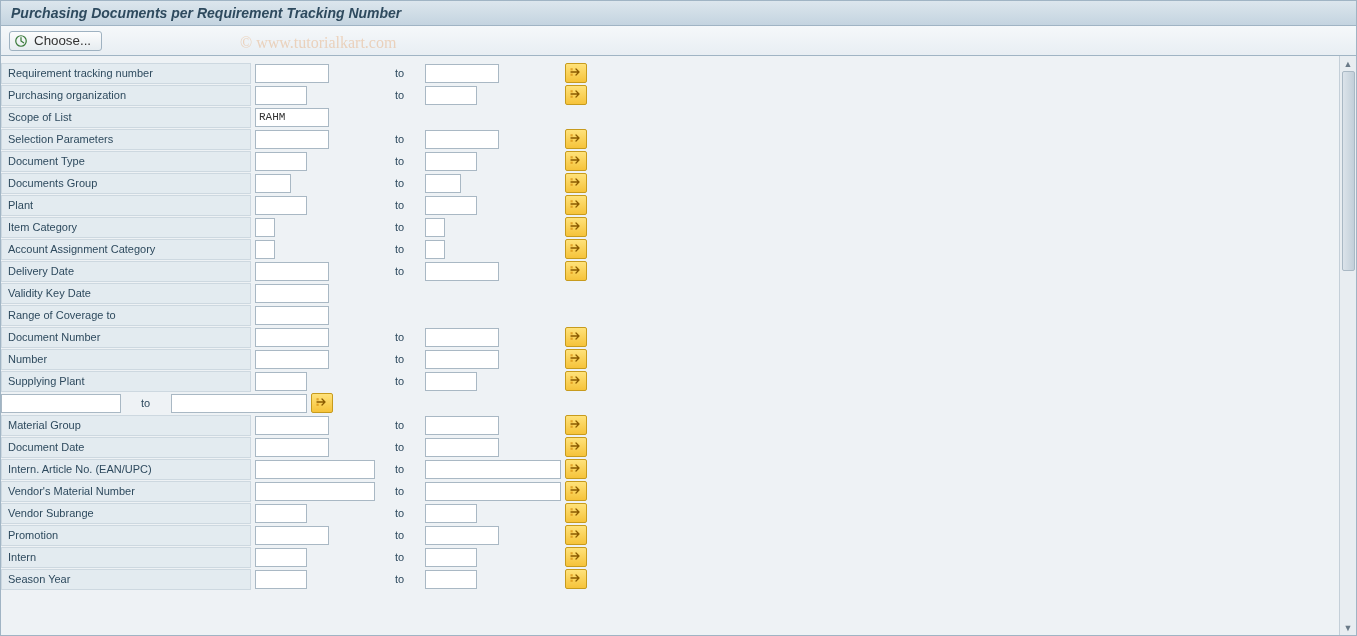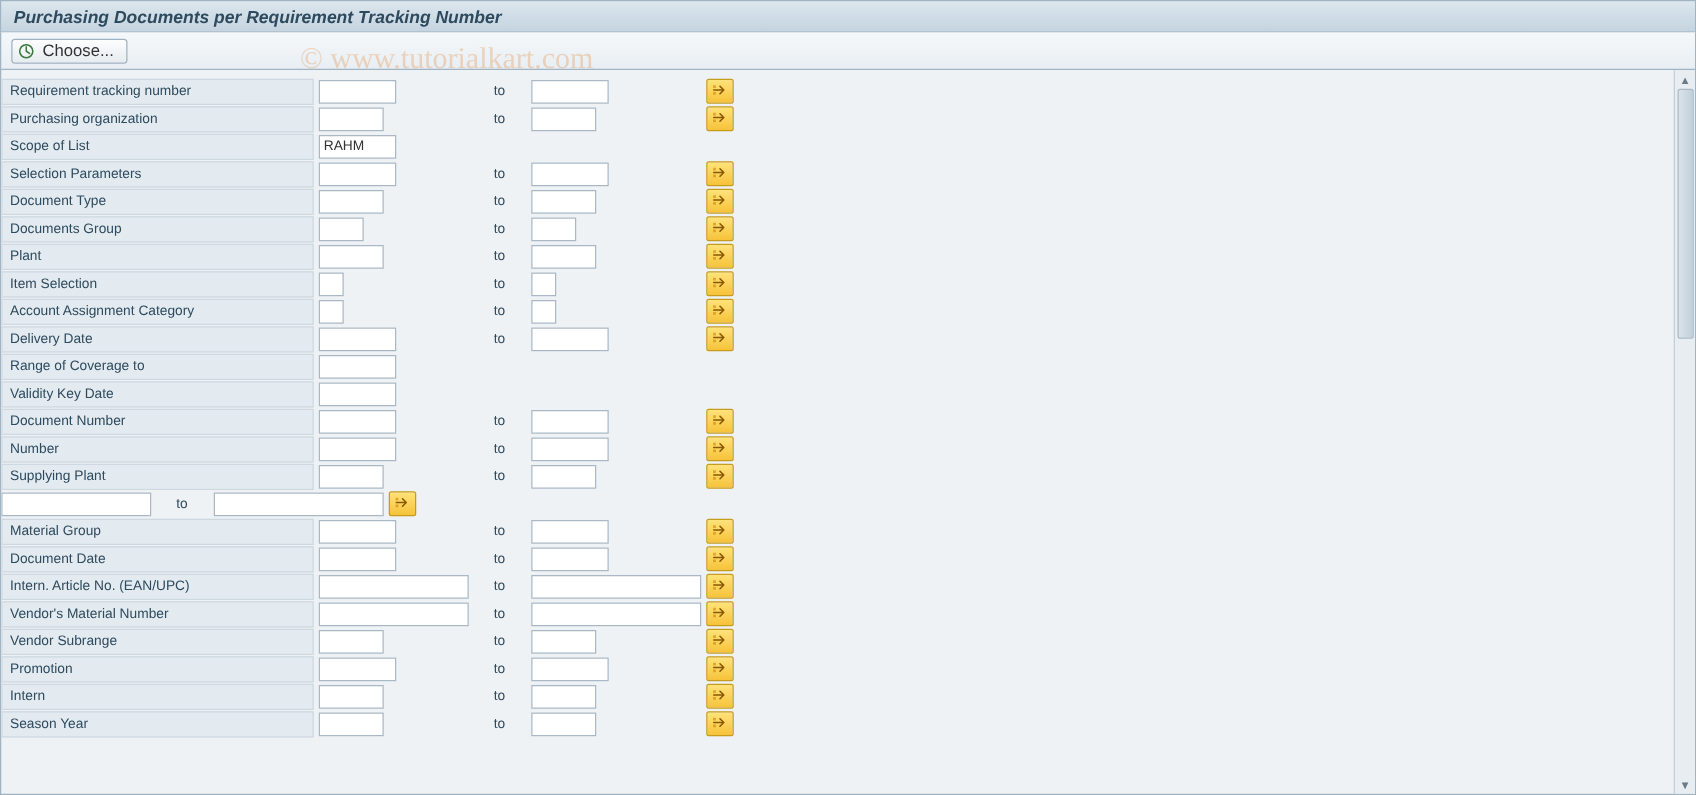--- a/index.html
+++ b/index.html
@@ -86,21 +86,21 @@
       height: 19px;
       border: 1px solid #a9b8c4;
       background: #fff;
       padding: 1px 3px;
       font-size: 11px;
       color: #333;
     }
     .w-tiny  { width: 20px; }
     .w-xs    { width: 36px; }
     .w-sm    { width: 52px; }
-    .w-md    { width: 62px; }
+    .w-md    { width: 74px; font-family: Liberation Mono, monospace; }
     .w-lg    { width: 120px; }
     .w-xl    { width: 136px; }
     .to-label {
       width: 30px;
       color: #2e4a5e;
     }
     .from-col { width: 140px; display:flex; }
     .to-input-col { width: 140px; display:flex; }
     .multi-btn {
       width: 22px; height: 20px;
@@ -110,21 +110,21 @@
       display: flex;
       align-items: center;
       justify-content: center;
       cursor: pointer;
       margin-left: 0px;
     }
     .multi-btn svg { width: 12px; height: 10px; }
     .watermark {
       position: absolute;
       top: 34px; left: 240px;
-      font-size: 24px;
+      font-size: 16px;
       color: rgba(230,150,80,0.35);
       font-family: Georgia, serif;
       pointer-events: none;
       z-index: 5;
     }
     
     .vscroll {
       position: absolute;
       right: 0; top: 0; bottom: 0;
       width: 17px;
@@ -272,21 +272,21 @@
         </div>
         <div class="multi-btn">
           <span><svg viewBox="0 0 12 10">
               <path d="M1 5 L8 5 M6 2 L9 5 L6 8" stroke="#8a5a00" stroke-width="1.3" fill="none" stroke-linecap="round" stroke-linejoin="round"></path>
               <rect x="0.5" y="1.2" width="2.2" height="2.2" fill="#d08000" opacity="0.6"></rect>
               <rect x="0.5" y="6.6" width="2.2" height="2.2" fill="#d08000" opacity="0.6"></rect>
             </svg></span>
         </div>
       </div>
       <div class="row">
-        <div class="label-cell">Item Selection</div>
+        <div class="label-cell">Item Category</div>
         <div class="from-col">
           <input type="text" class="field w-tiny" value="" style="">
         </div>
         <div class="to-label">to</div>
         <div class="to-input-col">
           <input type="text" class="field w-tiny" value="" style="">
         </div>
         <div class="multi-btn">
           <span><svg viewBox="0 0 12 10">
               <path d="M1 5 L8 5 M6 2 L9 5 L6 8" stroke="#8a5a00" stroke-width="1.3" fill="none" stroke-linecap="round" stroke-linejoin="round"></path>
@@ -323,27 +323,27 @@
         </div>
         <div class="multi-btn">
           <span><svg viewBox="0 0 12 10">
               <path d="M1 5 L8 5 M6 2 L9 5 L6 8" stroke="#8a5a00" stroke-width="1.3" fill="none" stroke-linecap="round" stroke-linejoin="round"></path>
               <rect x="0.5" y="1.2" width="2.2" height="2.2" fill="#d08000" opacity="0.6"></rect>
               <rect x="0.5" y="6.6" width="2.2" height="2.2" fill="#d08000" opacity="0.6"></rect>
             </svg></span>
         </div>
       </div>
       <div class="row">
+        <div class="label-cell">Validity Key Date</div>
+        <div class="from-col">
+          <input type="text" class="field w-md" value="" style="">
+        </div>
+      </div>
+      <div class="row">
         <div class="label-cell">Range of Coverage to</div>
-        <div class="from-col">
-          <input type="text" class="field w-md" value="" style="">
-        </div>
-      </div>
-      <div class="row">
-        <div class="label-cell">Validity Key Date</div>
         <div class="from-col">
           <input type="text" class="field w-md" value="" style="">
         </div>
       </div>
       <div class="row">
         <div class="label-cell">Document Number</div>
         <div class="from-col">
           <input type="text" class="field w-md" value="" style="">
         </div>
         <div class="to-label">to</div>

